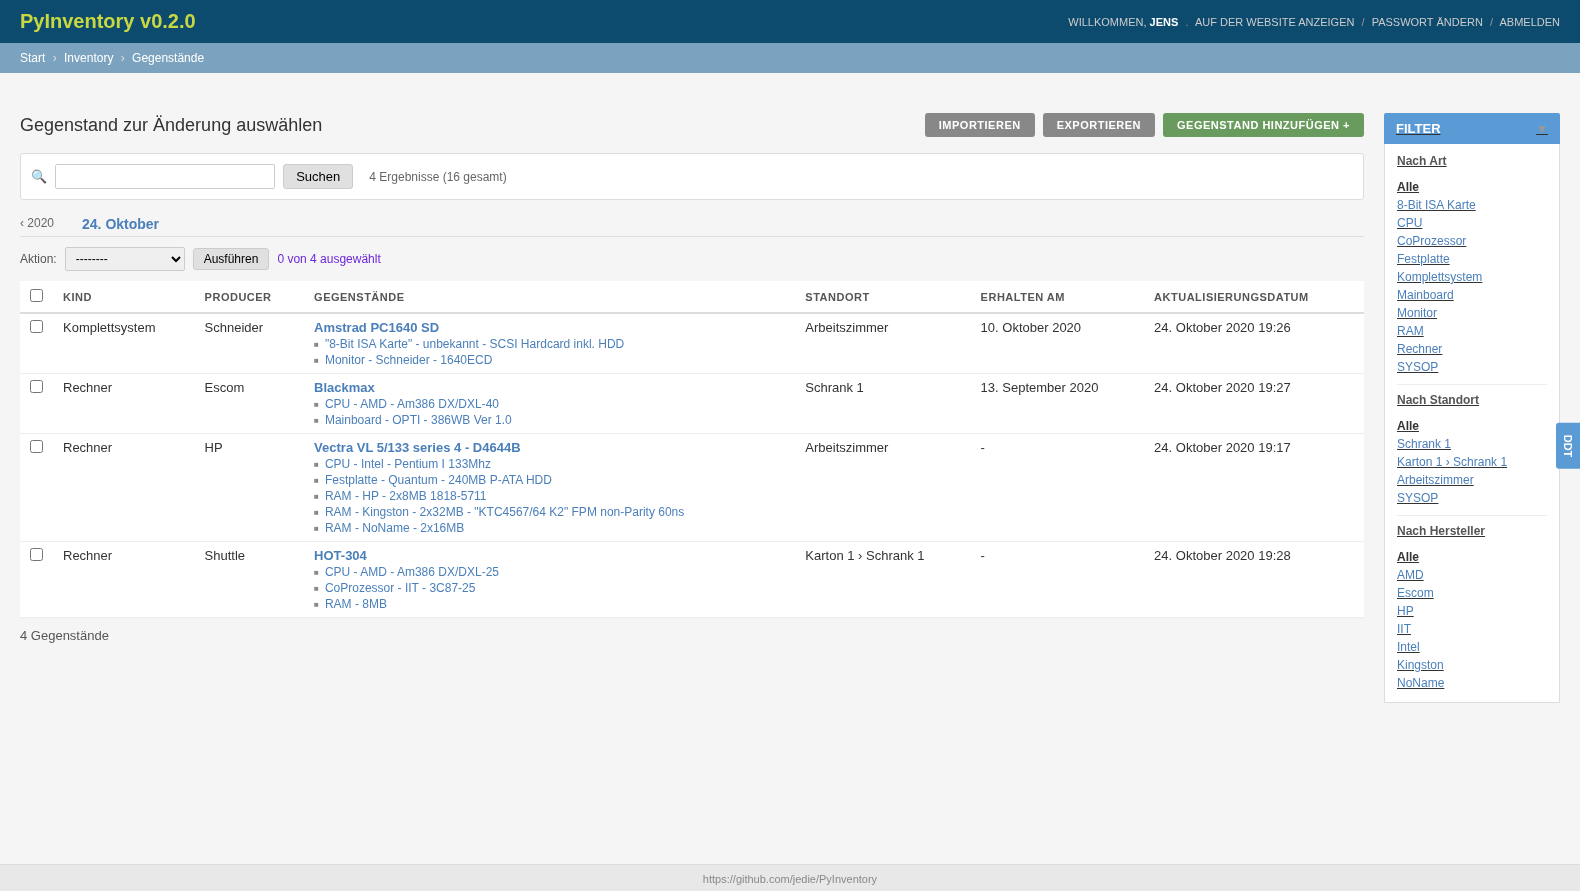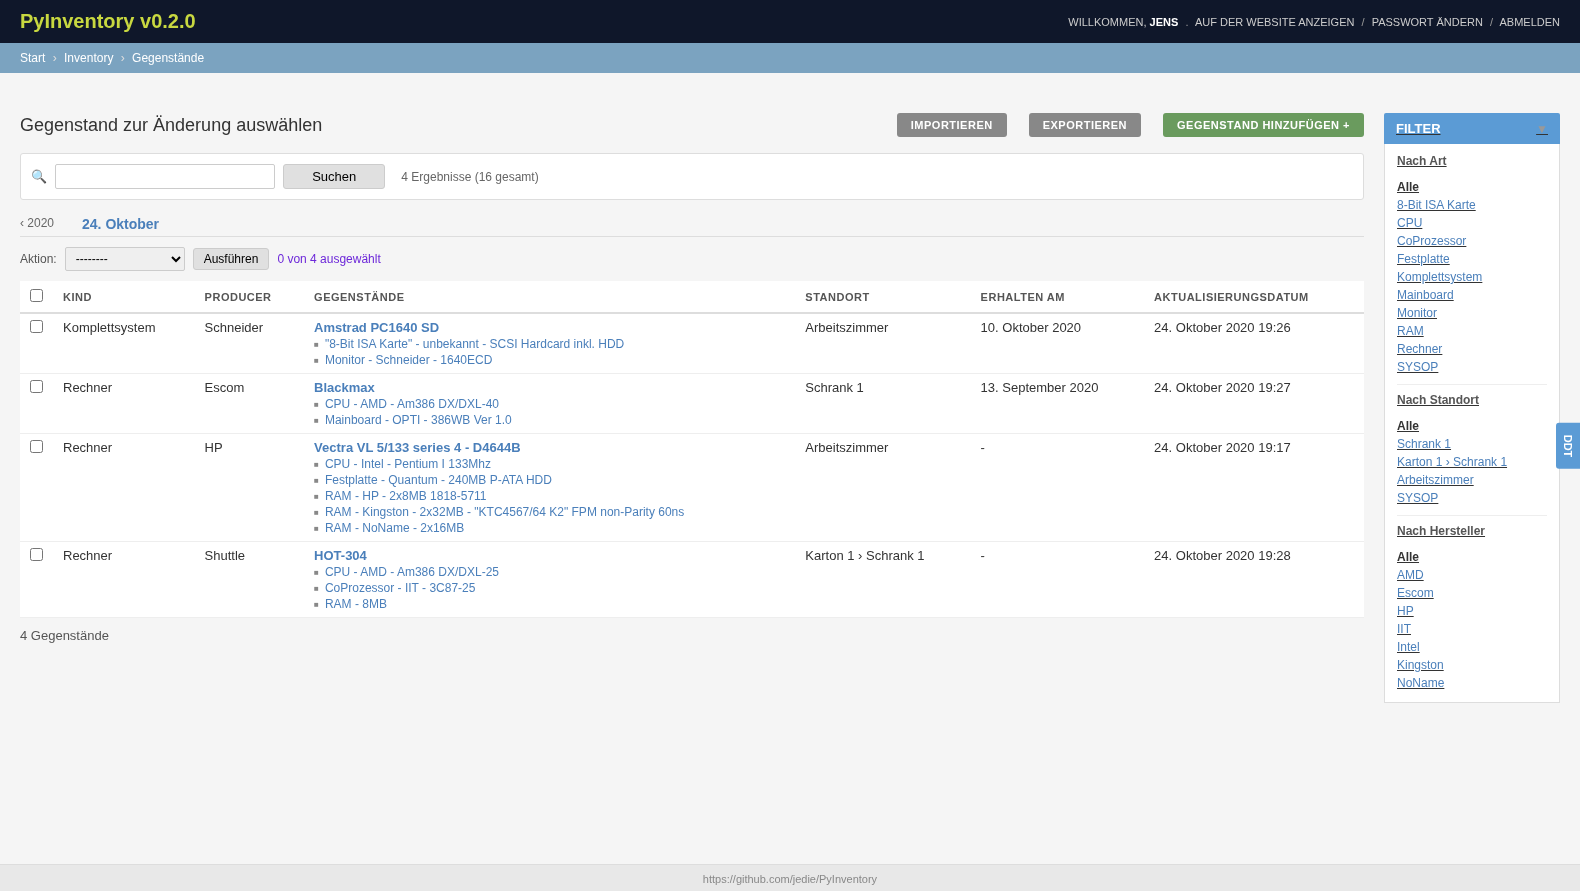--- a/index.html
+++ b/index.html
@@ -1,20 +1,20 @@
 <!DOCTYPE html>
 <html><head>
   <meta charset="utf-8">
   <style>
     * { box-sizing: border-box; margin: 0; padding: 0; }
     body { font-family: Arial, sans-serif; font-size: 13px; background: #f5f5f5; color: #333; }
 
     
     .header {
-      background: #0f172a;
+      background: #0c4a6e;
       padding: 10px 20px;
       display: flex;
       align-items: center;
       justify-content: space-between;
     }
     .header-title {
       color: #c8d840;
       font-size: 20px;
       font-weight: bold;
     }
@@ -73,21 +73,21 @@
       justify-content: space-between;
       margin-bottom: 16px;
     }
     .page-title {
       font-size: 18px;
       font-weight: normal;
       color: #333;
     }
     .action-buttons {
       display: flex;
-      gap: 22px;
+      gap: 8px;
     }
     .btn {
       padding: 6px 14px;
       border: none;
       border-radius: 3px;
       cursor: pointer;
       font-size: 11px;
       font-weight: bold;
       text-transform: uppercase;
       letter-spacing: 0.5px;
@@ -118,21 +118,21 @@
     .search-input {
       border: 1px solid #ccc;
       padding: 4px 8px;
       font-size: 13px;
       width: 220px;
       border-radius: 2px;
     }
     .btn-search {
       background: #e0e0e0;
       border: 1px solid #ccc;
-      padding: 4px 28px;
+      padding: 4px 12px;
       cursor: pointer;
       border-radius: 3px;
       font-size: 13px;
     }
     .search-result-count {
       color: #666;
       font-size: 12px;
       margin-left: 8px;
     }
 

